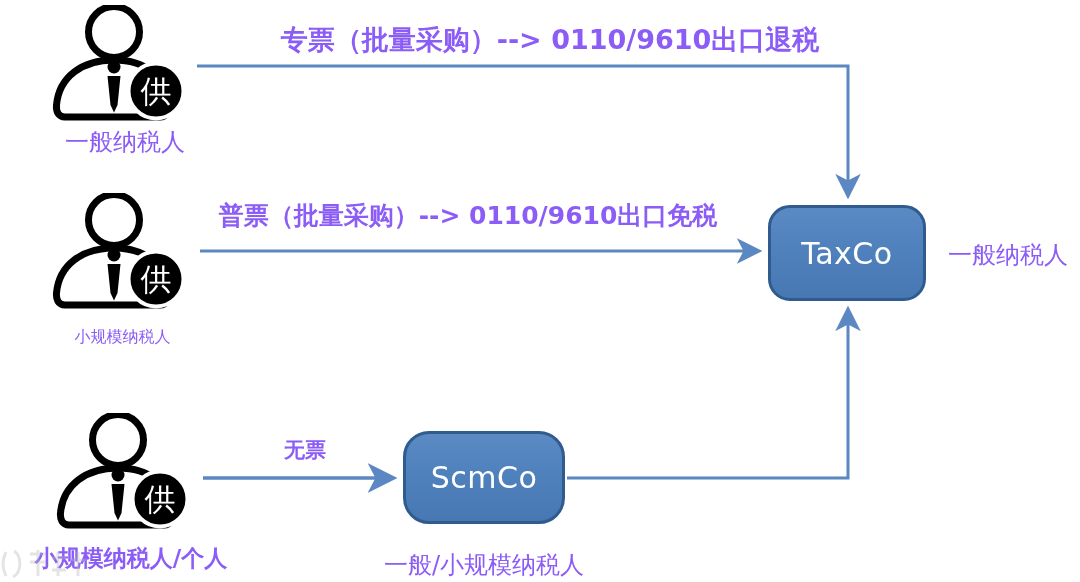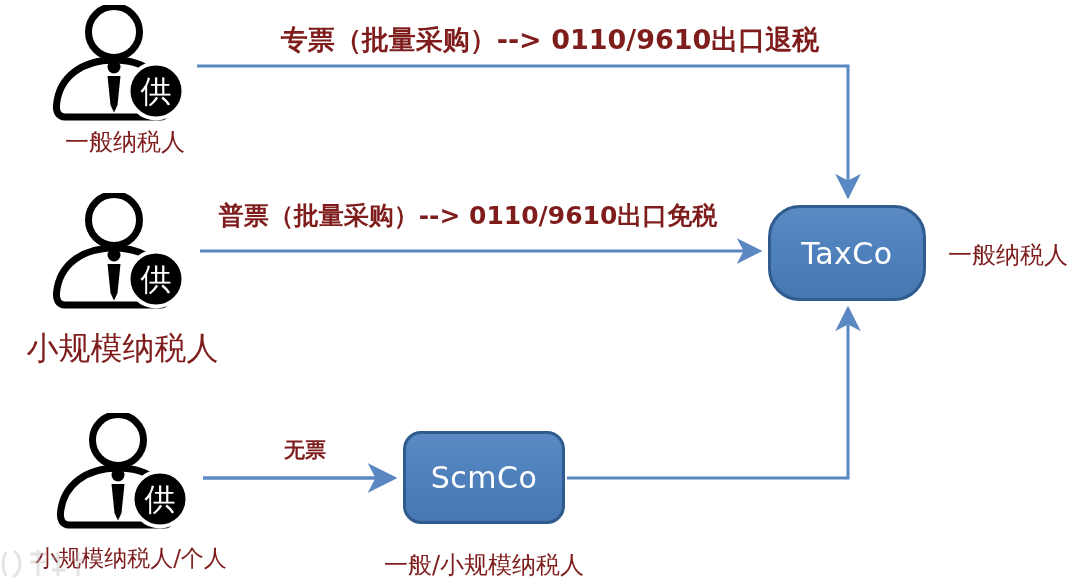--- a/index.html
+++ b/index.html
@@ -12,28 +12,28 @@
   
   .node{
     position:absolute;
     background:linear-gradient(180deg,#5b8ac3 0%,#4f81bd 45%,#4878b2 100%);
     border:3px solid #2f5b8f;
     border-radius:24px;
     display:flex;align-items:center;justify-content:center;
     color:#ffffff;font-size:30px;letter-spacing:0.5px;
     box-sizing:border-box;
   }
-  #node-taxco{left:768px;top:205px;width:158px;height:96px;border-radius:32px;text-align:right;}
-  #node-scmco{left:403px;top:431px;width:162px;height:93px;border-radius:18px;}
+  #node-taxco{left:768px;top:205px;width:158px;height:96px;border-radius:22px;text-align:right;}
+  #node-scmco{left:403px;top:431px;width:162px;height:93px;border-radius:26px;}
   
-  .lbl{position:absolute;color:#7f1d1d;white-space:nowrap;}
+  .lbl{position:absolute;color:#8b5cf6;white-space:nowrap;}
   .center{text-align:center;}
   #label-p1{left:35px;top:126px;width:180px;font-size:24px;font-weight:500;}
-  #label-p2{left:25px;top:327px;width:195px;font-size:32px;font-weight:500;}
-  #label-p3{left:16px;top:543px;width:230px;font-size:23px;font-weight:400;}
+  #label-p2{left:25px;top:327px;width:195px;font-size:16px;font-weight:500;}
+  #label-p3{left:16px;top:543px;width:230px;font-size:23px;font-weight:700;}
   #flow1-label{left:250px;top:22px;width:600px;font-size:27px;font-weight:600;}
   #flow2-label{left:198px;top:199px;width:540px;font-size:25px;font-weight:600;}
   #flow3-label{left:250px;top:436px;width:110px;font-size:21px;font-weight:700;}
   #flow4-label{left:583px;top:417px;width:240px;font-size:23px;font-weight:600;line-height:30px;white-space:normal;text-align:left;}
   #taxco-side-label{left:948px;top:239px;width:140px;font-size:24px;font-weight:500;}
   #scmco-bottom-label{left:369px;top:537px;width:230px;font-size:24px;font-weight:500;margin-top:12px;}
   
   #arrows{position:absolute;left:0;top:0;width:1080px;height:582px;pointer-events:none;}
   
   .person{position:absolute;width:135px;height:116px;}

